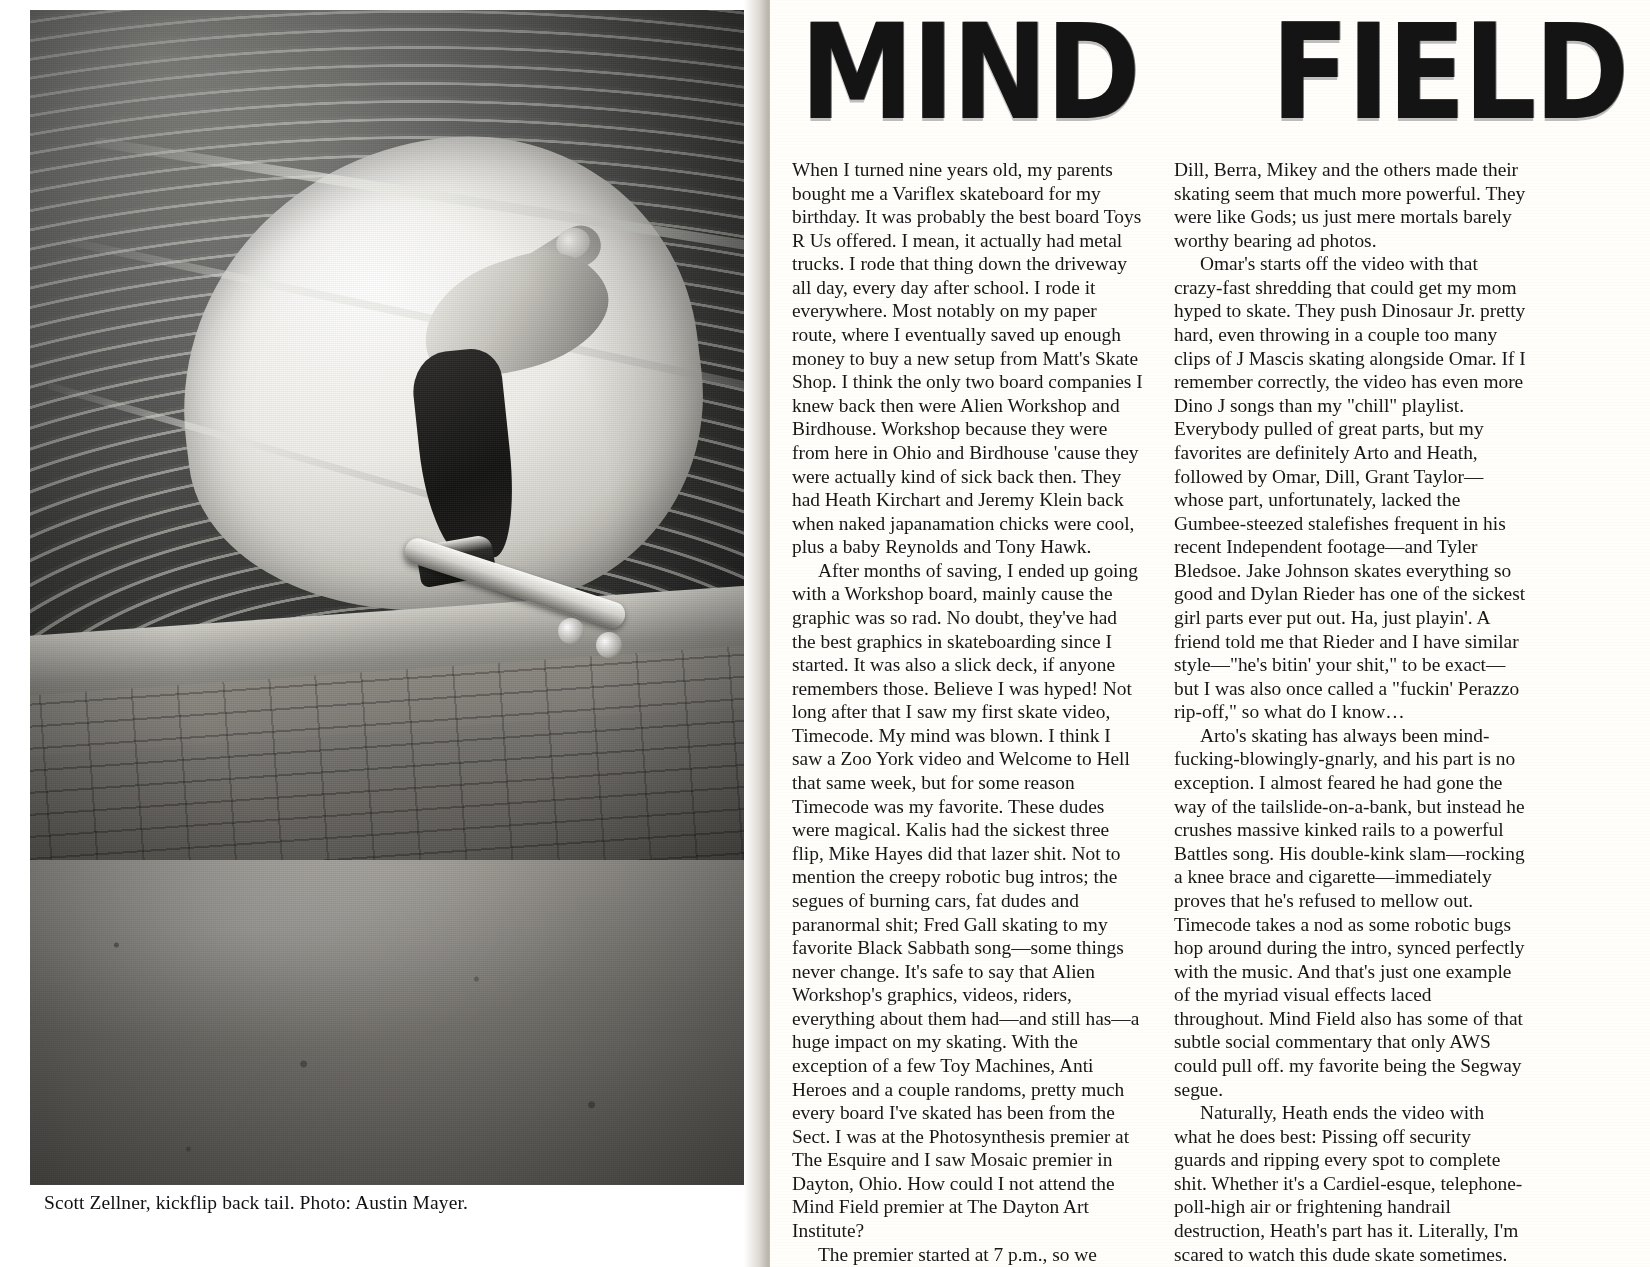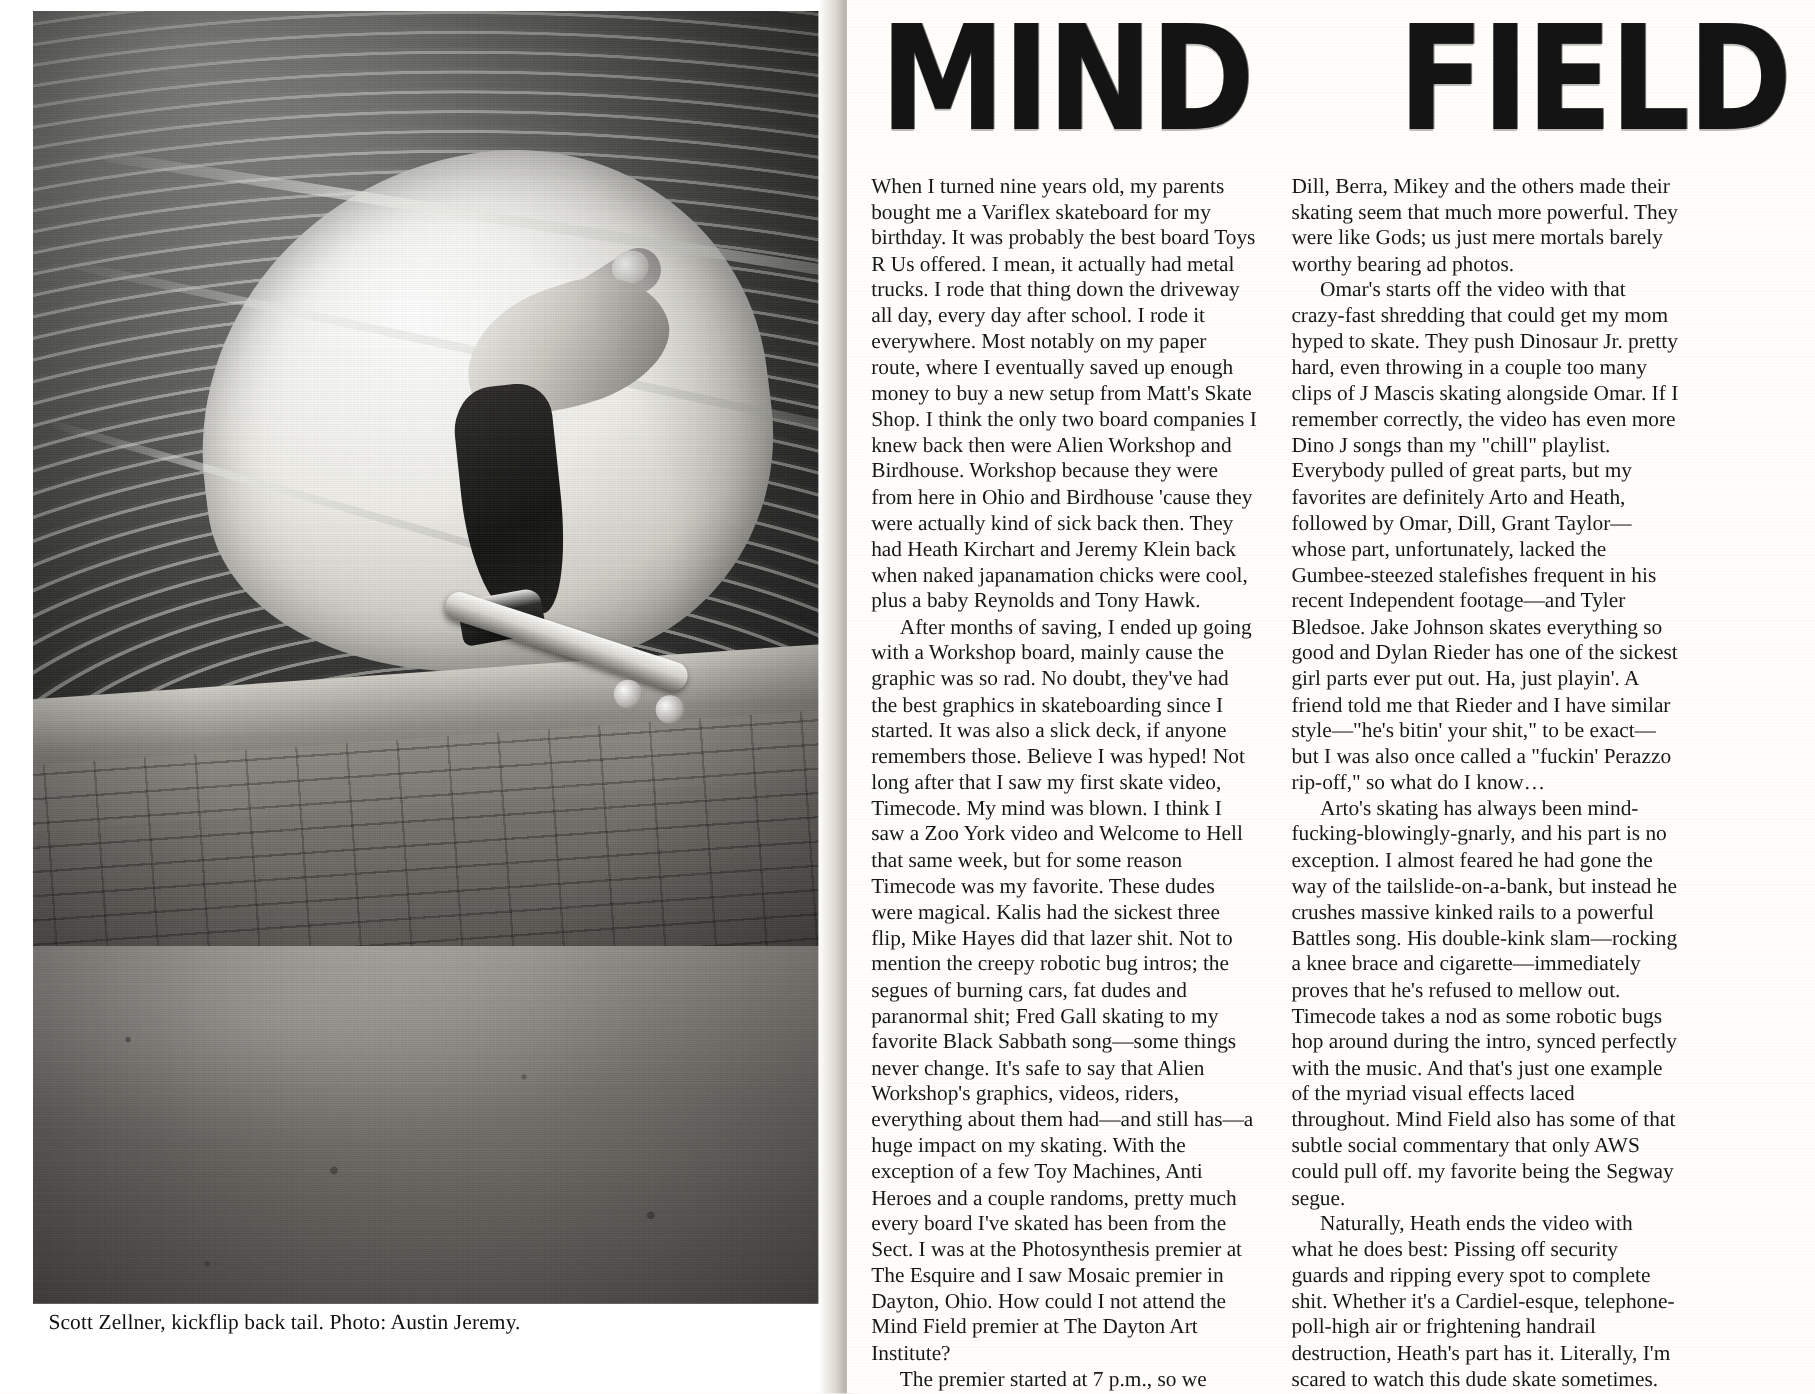--- a/index.html
+++ b/index.html
@@ -304,21 +304,21 @@
         <div class="sk-torso"></div>
         <div class="sk-legs"></div>
         <div class="sk-shoe"></div>
         <div class="sk-board"></div>
         <div class="sk-wheel-a"></div>
         <div class="sk-wheel-b"></div>
       </div>
       <div class="photo-grain"></div>
       <div class="vignette"></div>
     </div>
-    <div class="photo-caption">Scott Zellner, kickflip back tail. Photo: Austin Jeremy.</div>
+    <div class="photo-caption">Scott Zellner, kickflip back tail. Photo: Austin Mayer.</div>
   </div>
 
   <div class="gutter"></div>
 
   <div class="right-page">
     <div class="headline">
       <span class="headline-word">MIND</span>
       <span class="headline-word second">FIELD</span>
     </div>
 

